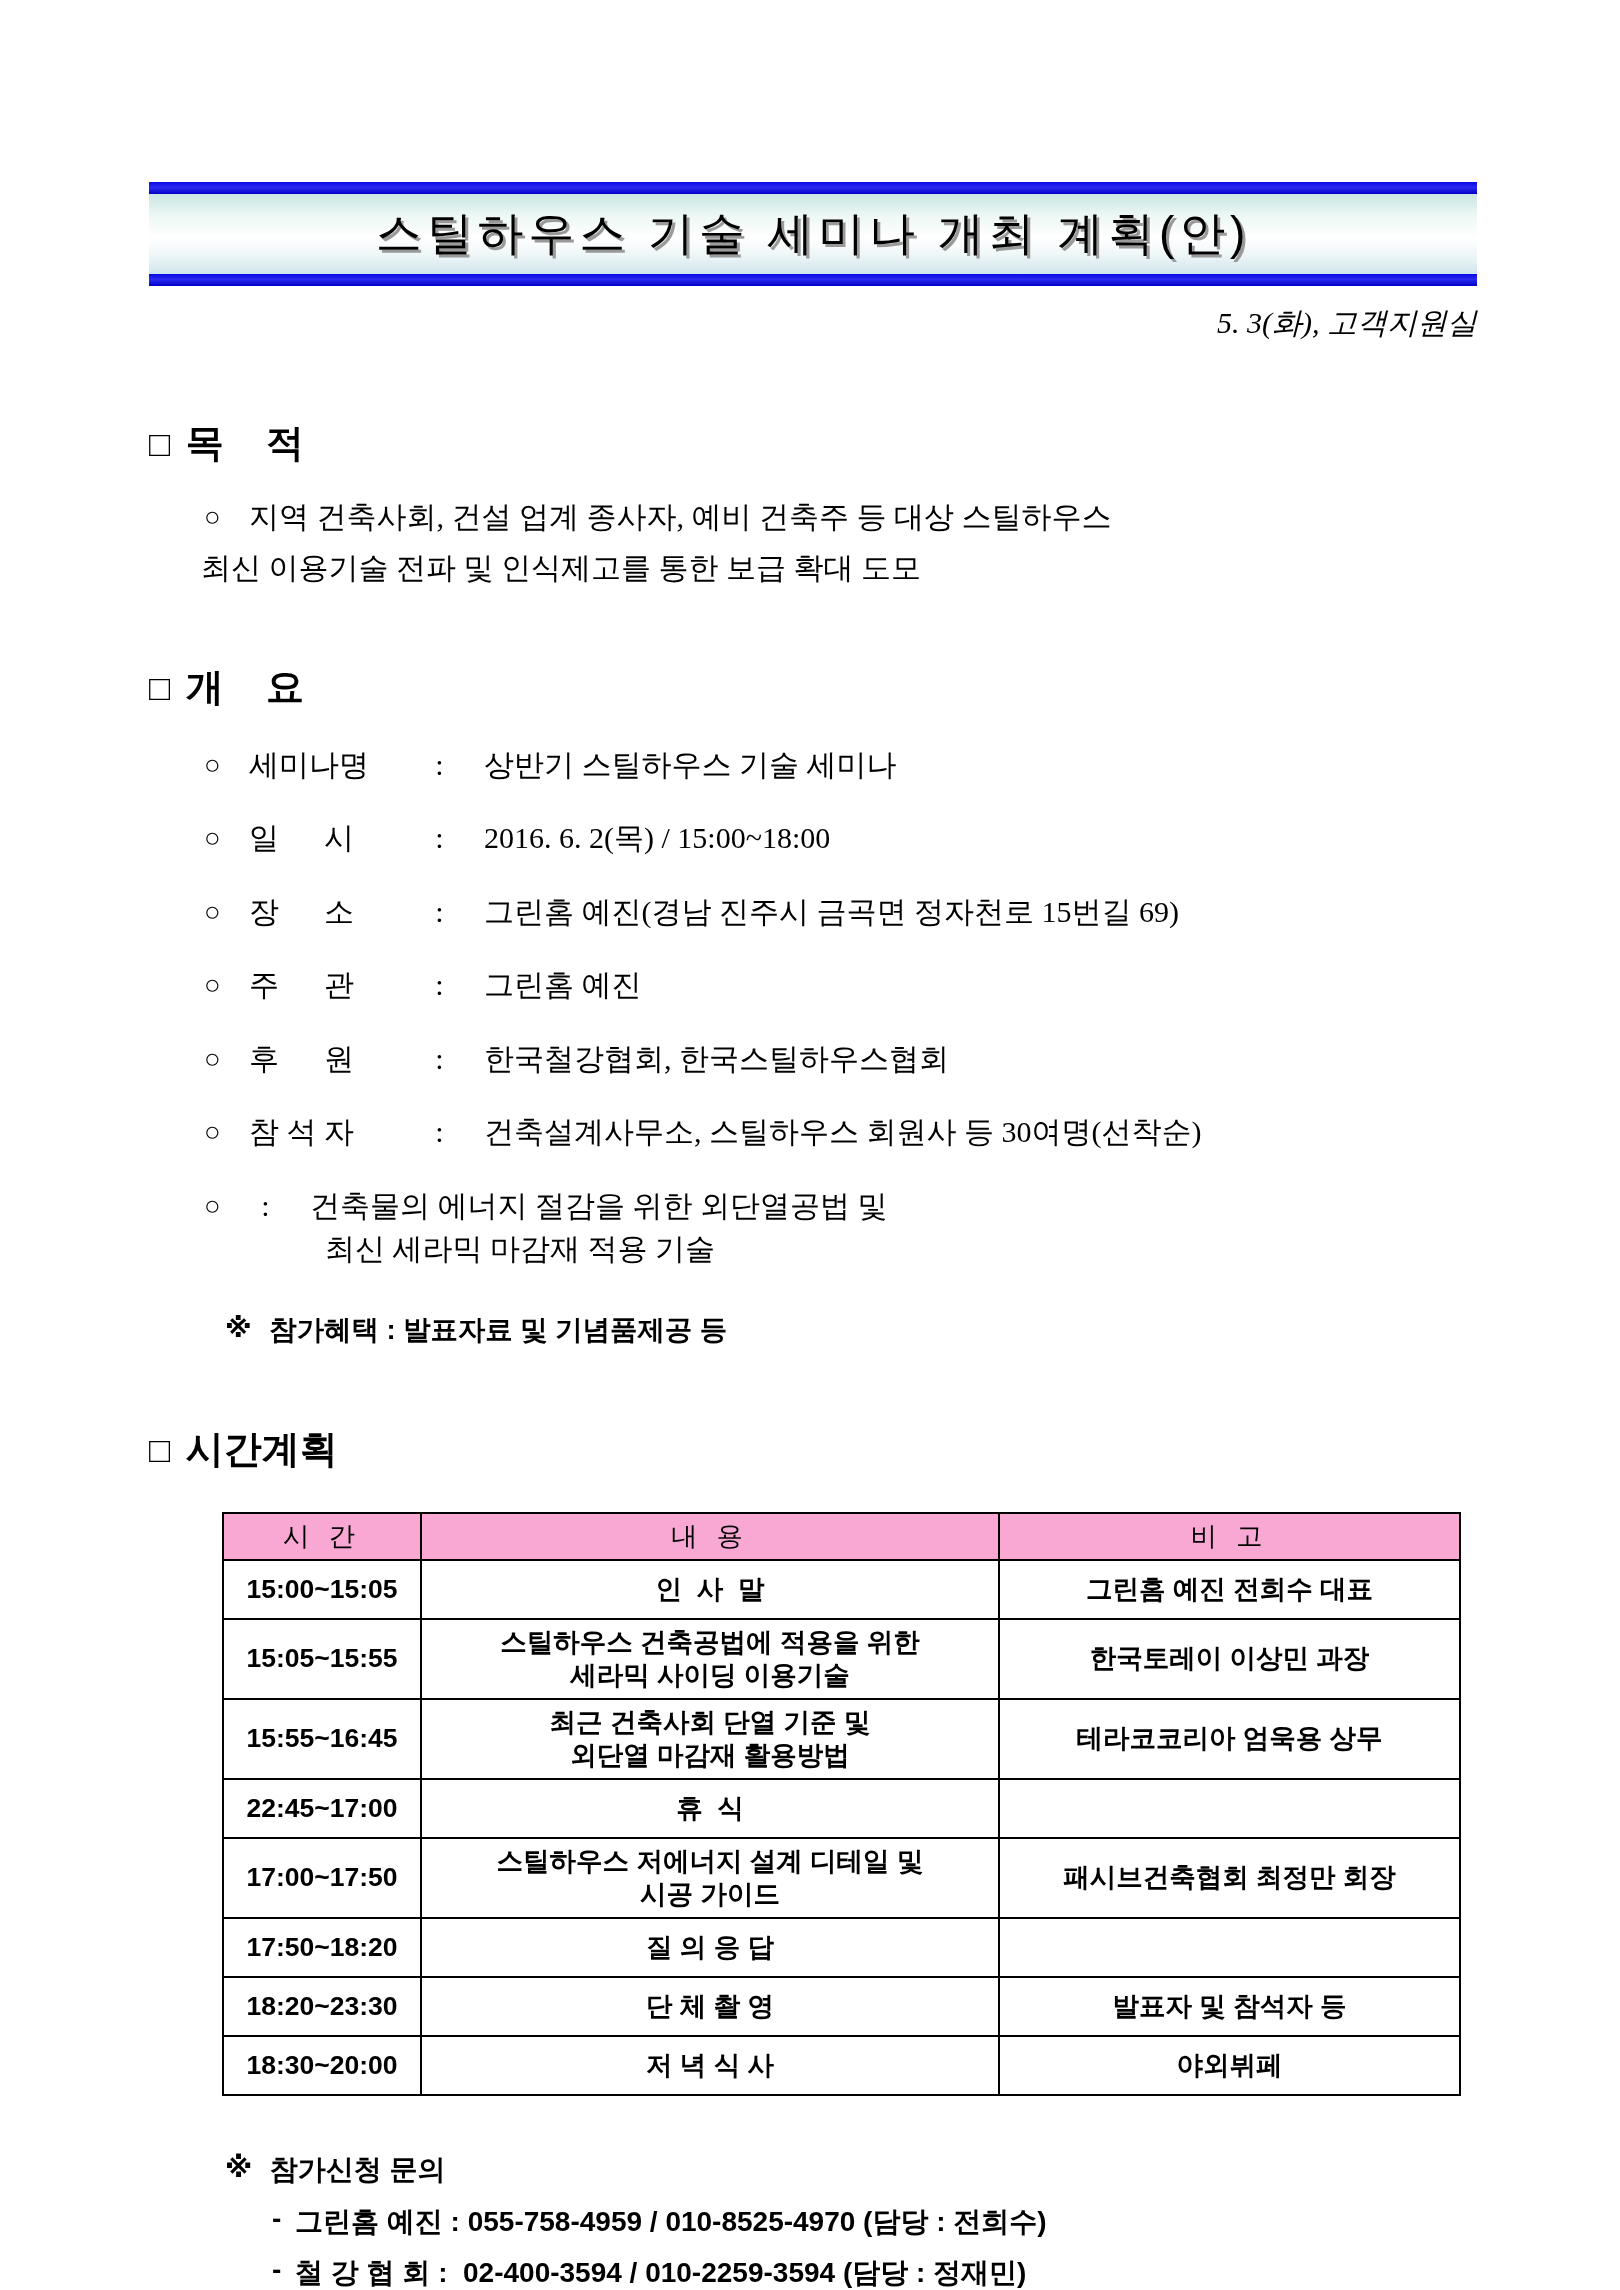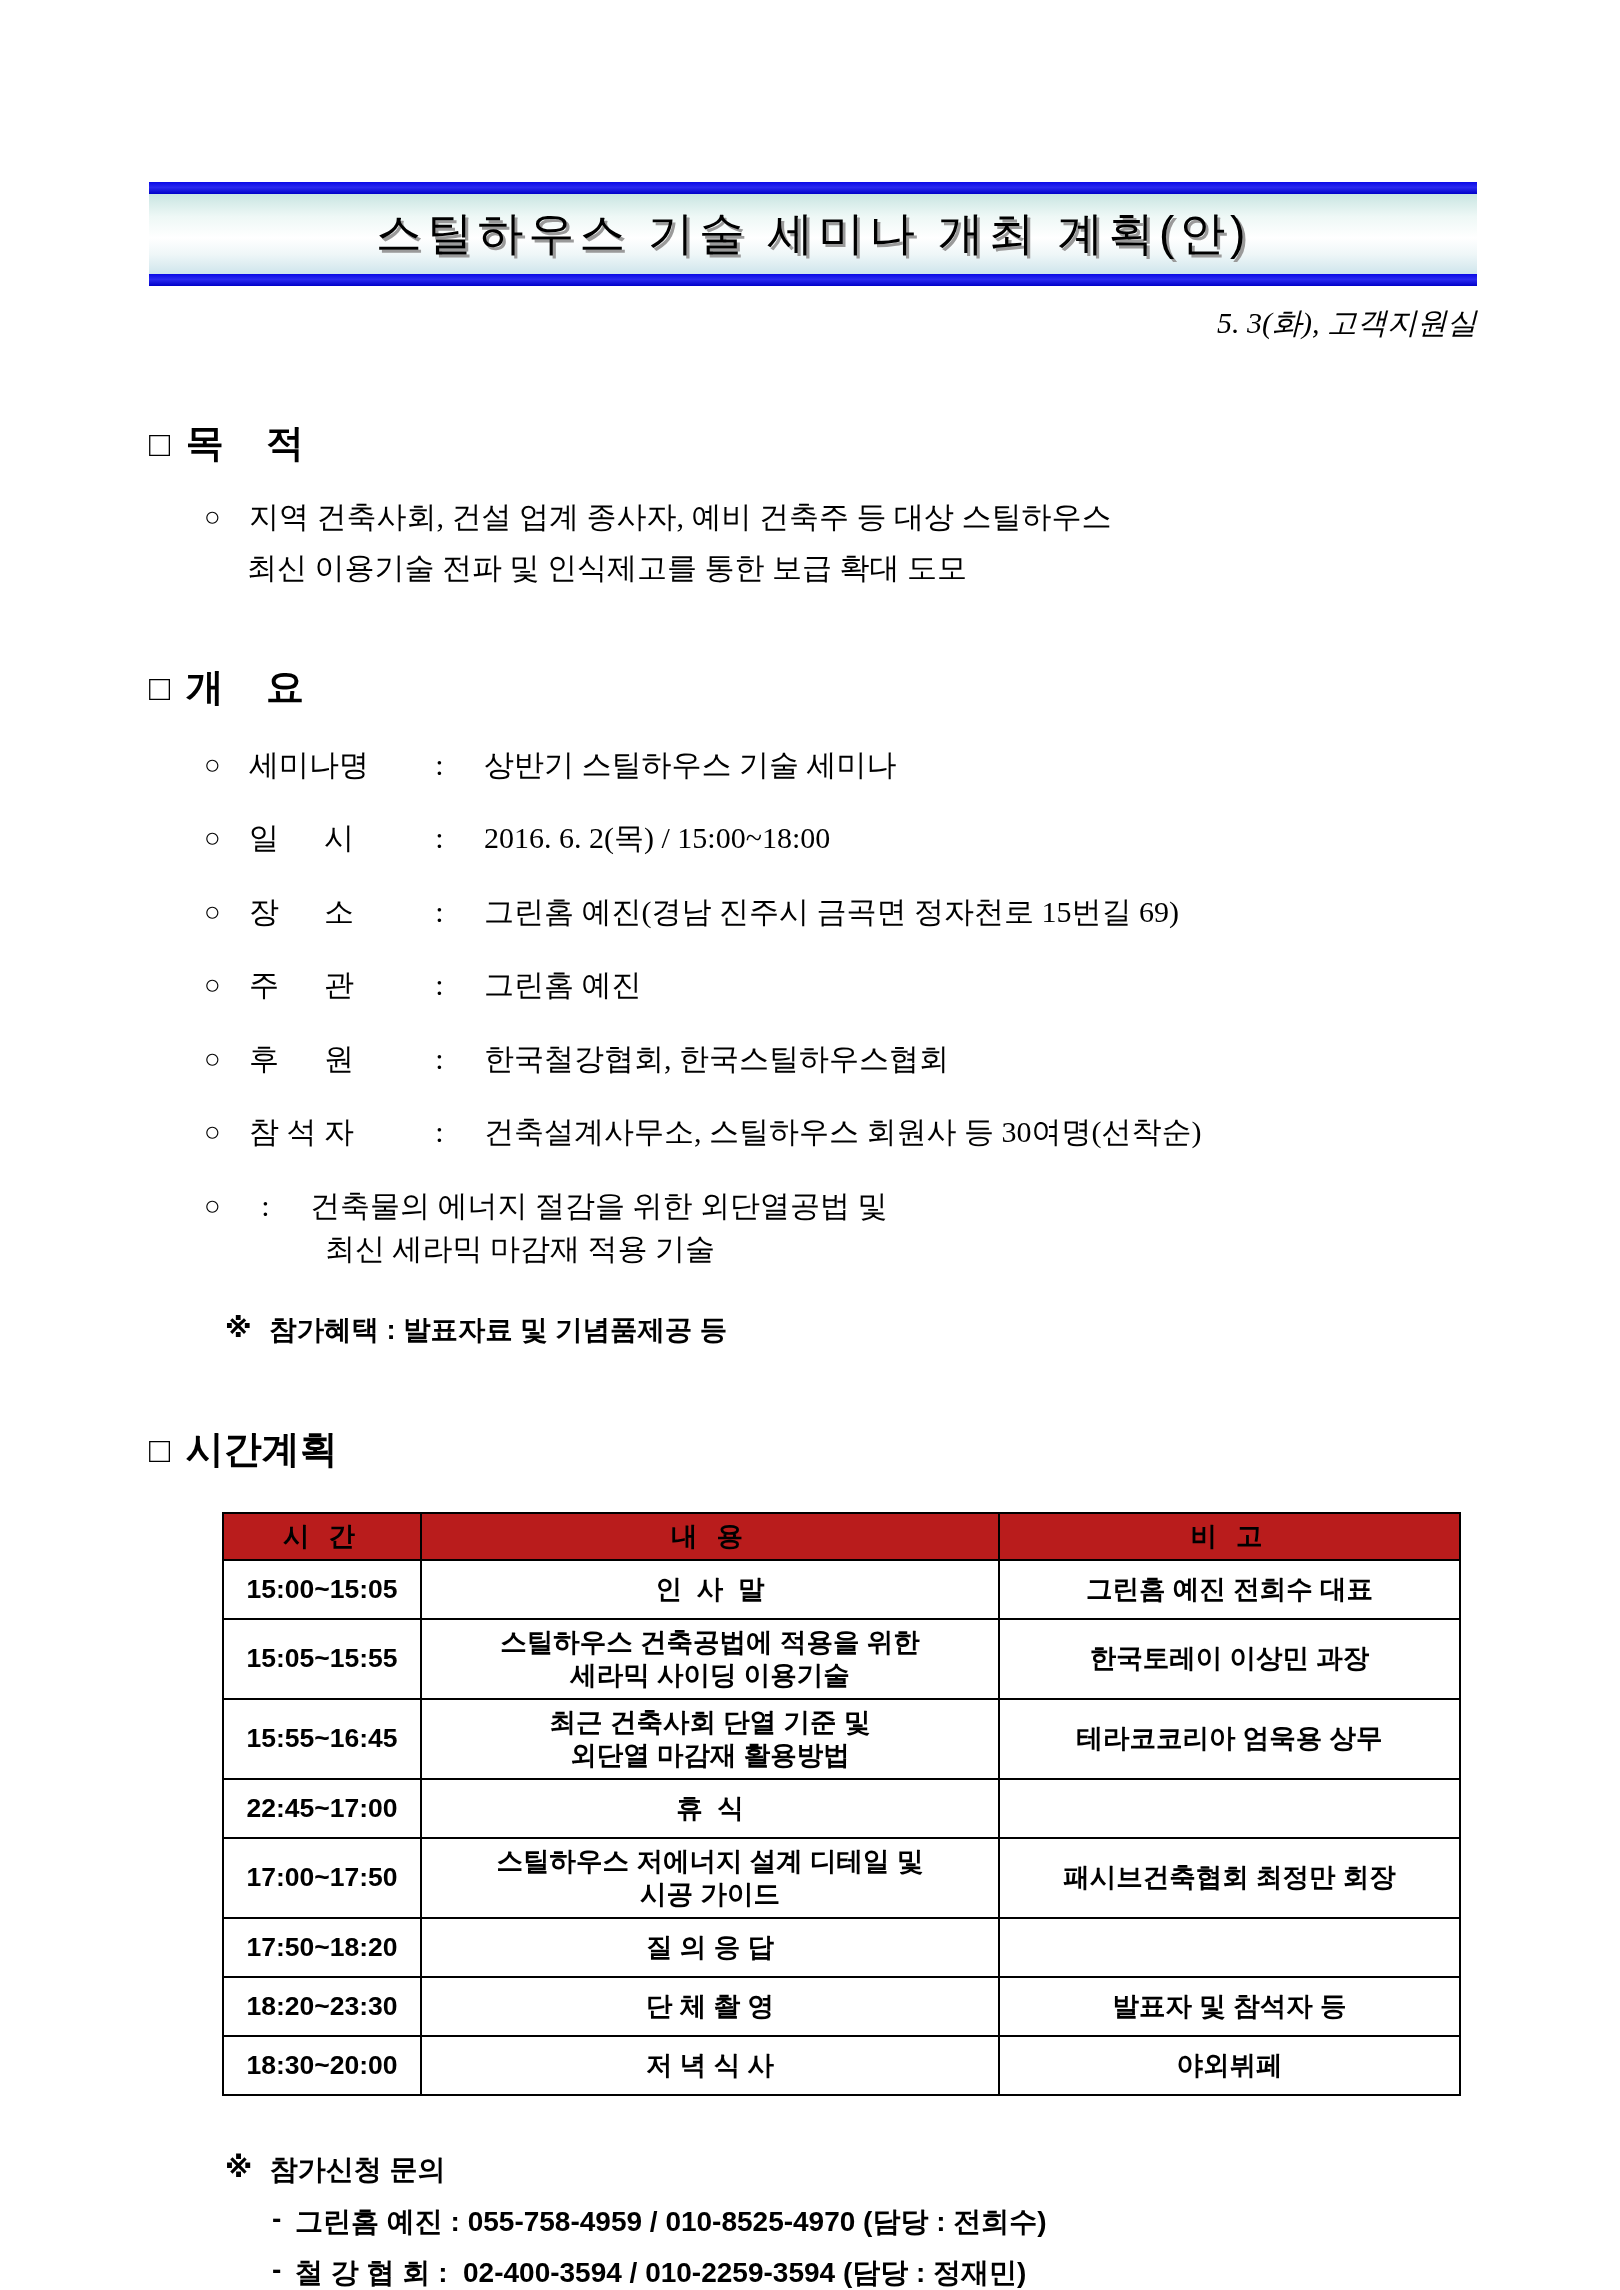--- a/index.html
+++ b/index.html
@@ -70,21 +70,21 @@
     line-height: 1.45;
     white-space: pre-wrap;
   }
   .circle-marker {
     width: 45px;
     flex: 0 0 45px;
     font-size: 28px;
     padding-top: 2px;
   }
   .purpose-item { margin-top: 25.5px; margin-left: 55px; }
-  .purpose-line2 { margin-left: 98px; margin-top: 9.8px; font-size: 30px; white-space: pre-wrap; }
+  .purpose-line2 { margin-left: 52px; margin-top: 9.8px; font-size: 30px; white-space: pre-wrap; }
 
   .overview-item { margin-top: 30px; margin-left: 55px; }
   .overview-label { flex: 0 0 174px; white-space: pre-wrap; }
   .overview-colon { flex: 0 0 33px; text-align: center; }
   .overview-value { white-space: pre-wrap; margin-left: 28px; }
 
   
   .note-line {
     display: flex;
     font-family: "Liberation Sans", "DejaVu Sans", sans-serif;
@@ -112,22 +112,22 @@
   .schedule-table th, .schedule-table td {
     border: 2px solid #000000;
     text-align: center;
     vertical-align: middle;
     padding: 5.9px 3.9px;
     line-height: 1.25;
     white-space: pre-wrap;
   }
   .schedule-table { border: 2.9px solid #000000; }
   .schedule-table th {
-    background: #b91c1c;
-    font-weight: bold;
+    background: #f9a8d4;
+    font-weight: normal;
     height: 45px;
     letter-spacing: 5.9px;
     margin-top: 24px;
   }
   .schedule-table td { height: 59px; }
 
   
   .contact-heading { margin-top: 55px; margin-left: 76px; font-size: 28px; }
   .contact-line { margin-top: 13.7px; margin-left: 123px; font-size: 28px; }
   .dash-marker { margin-right: 13.7px; }

